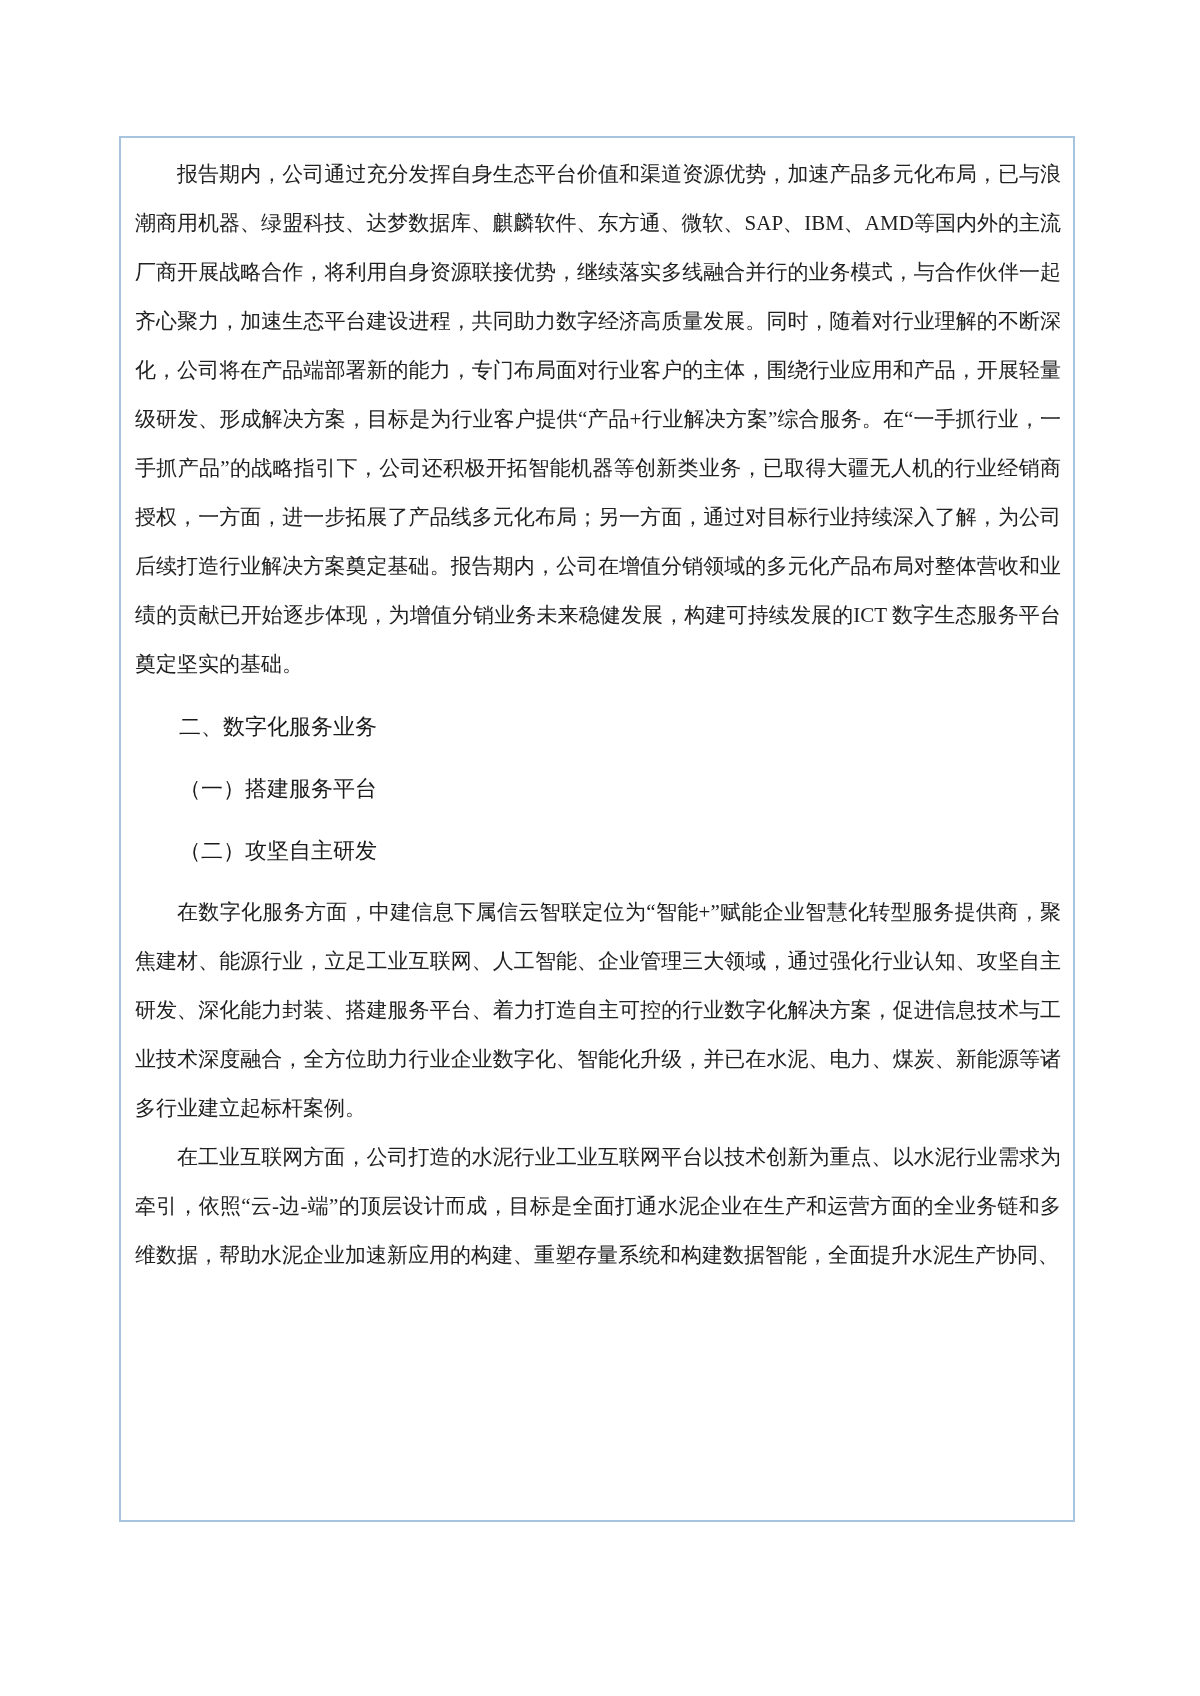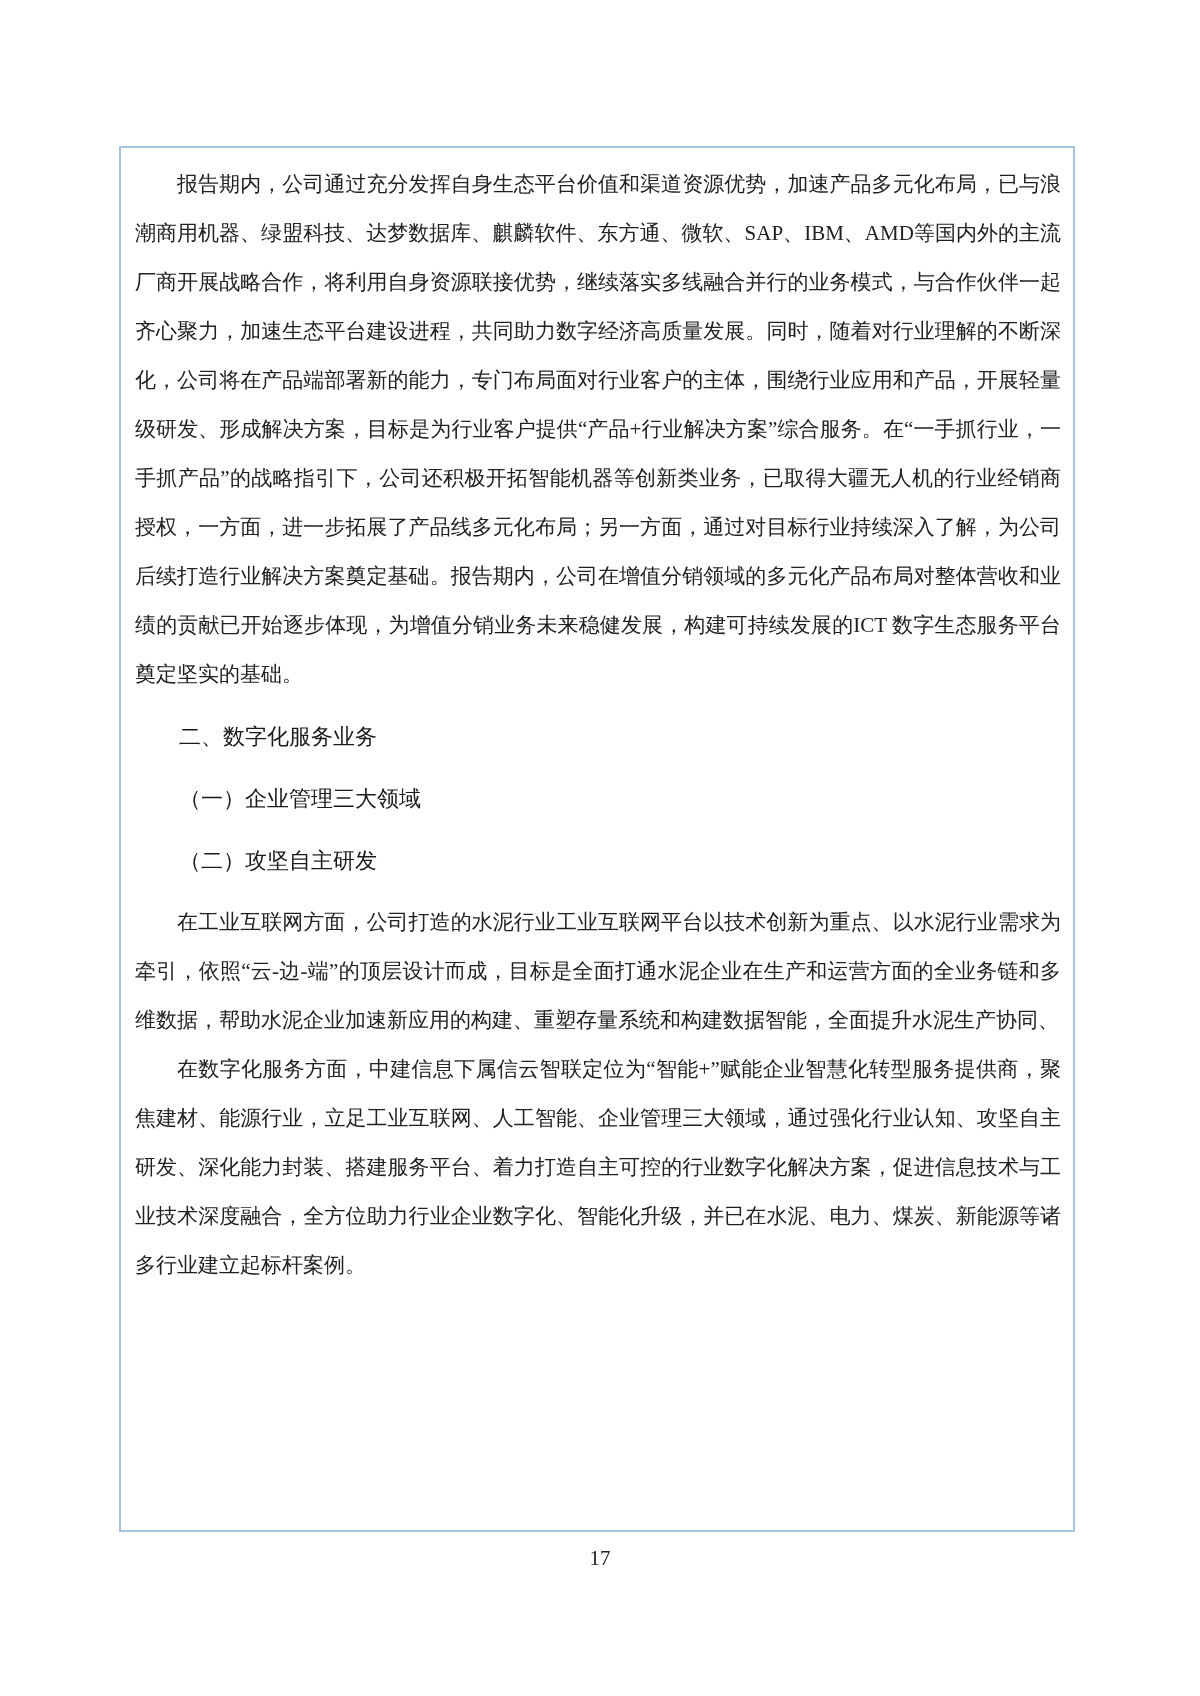--- a/index.html
+++ b/index.html
@@ -12,21 +12,21 @@
     width: 1200px;
     height: 1696px;
     background: #ffffff;
     font-family: "Liberation Serif", "DejaVu Serif", serif;
     color: #212121;
     overflow: hidden;
   }
   .content-box {
     position: absolute;
     left: 119px;
-    top: 146px;
+    top: 136px;
     width: 956px;
     height: 1386px;
     box-sizing: border-box;
     border: 2px solid #a6c4de;
     padding: 12px 12px 0 14px;
     overflow: hidden;
     background: #ffffff;
   }
   .para {
     margin: 0;
@@ -62,26 +62,25 @@
 <body>
 
 <div class="page">
 
   <div class="content-box">
 
     <p class="para">报告期内，公司通过充分发挥自身生态平台价值和渠道资源优势，加速产品多元化布局，已与浪潮商用机器、绿盟科技、达梦数据库、麒麟软件、东方通、微软、SAP、IBM、AMD等国内外的主流厂商开展战略合作，将利用自身资源联接优势，继续落实多线融合并行的业务模式，与合作伙伴一起齐心聚力，加速生态平台建设进程，共同助力数字经济高质量发展。同时，随着对行业理解的不断深化，公司将在产品端部署新的能力，专门布局面对行业客户的主体，围绕行业应用和产品，开展轻量级研发、形成解决方案，目标是为行业客户提供“产品+行业解决方案”综合服务。在“一手抓行业，一手抓产品”的战略指引下，公司还积极开拓智能机器等创新类业务，已取得大疆无人机的行业经销商授权，一方面，进一步拓展了产品线多元化布局；另一方面，通过对目标行业持续深入了解，为公司后续打造行业解决方案奠定基础。报告期内，公司在增值分销领域的多元化产品布局对整体营收和业绩的贡献已开始逐步体现，为增值分销业务未来稳健发展，构建可持续发展的ICT 数字生态服务平台奠定坚实的基础。</p>
 
     <h2 class="heading">二、数字化服务业务</h2>
 
-    <h3 class="subheading">（一）企业管理三大领域</h3>
+    <h3 class="subheading">（一）搭建服务平台</h3>
 
 
     <h3 class="subheading">（二）攻坚自主研发</h3>
 
+    <p class="para">在数字化服务方面，中建信息下属信云智联定位为“智能+”赋能企业智慧化转型服务提供商，聚焦建材、能源行业，立足工业互联网、人工智能、企业管理三大领域，通过强化行业认知、攻坚自主研发、深化能力封装、搭建服务平台、着力打造自主可控的行业数字化解决方案，促进信息技术与工业技术深度融合，全方位助力行业企业数字化、智能化升级，并已在水泥、电力、煤炭、新能源等诸多行业建立起标杆案例。</p>
+
     <p class="para">在工业互联网方面，公司打造的水泥行业工业互联网平台以技术创新为重点、以水泥行业需求为牵引，依照“云-边-端”的顶层设计而成，目标是全面打通水泥企业在生产和运营方面的全业务链和多维数据，帮助水泥企业加速新应用的构建、重塑存量系统和构建数据智能，全面提升水泥生产协同、</p>
-
-    <p class="para">在数字化服务方面，中建信息下属信云智联定位为“智能+”赋能企业智慧化转型服务提供商，聚焦建材、能源行业，立足工业互联网、人工智能、企业管理三大领域，通过强化行业认知、攻坚自主研发、深化能力封装、搭建服务平台、着力打造自主可控的行业数字化解决方案，促进信息技术与工业技术深度融合，全方位助力行业企业数字化、智能化升级，并已在水泥、电力、煤炭、新能源等诸多行业建立起标杆案例。</p>
 
   </div>
 
-  <div class="page-number">17</div>
 
 </div>
 
 </body></html>

